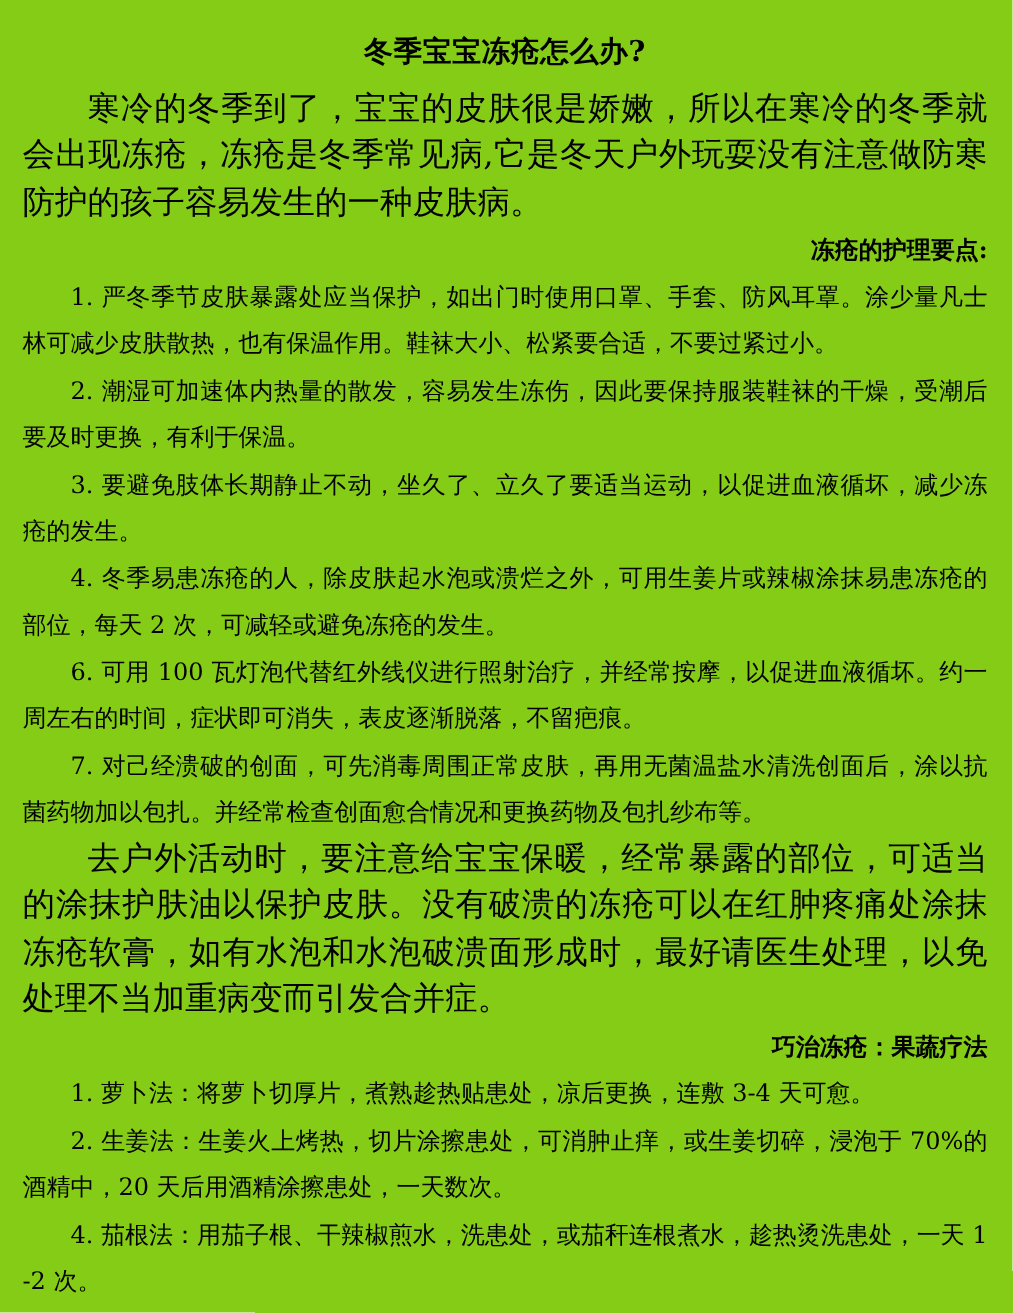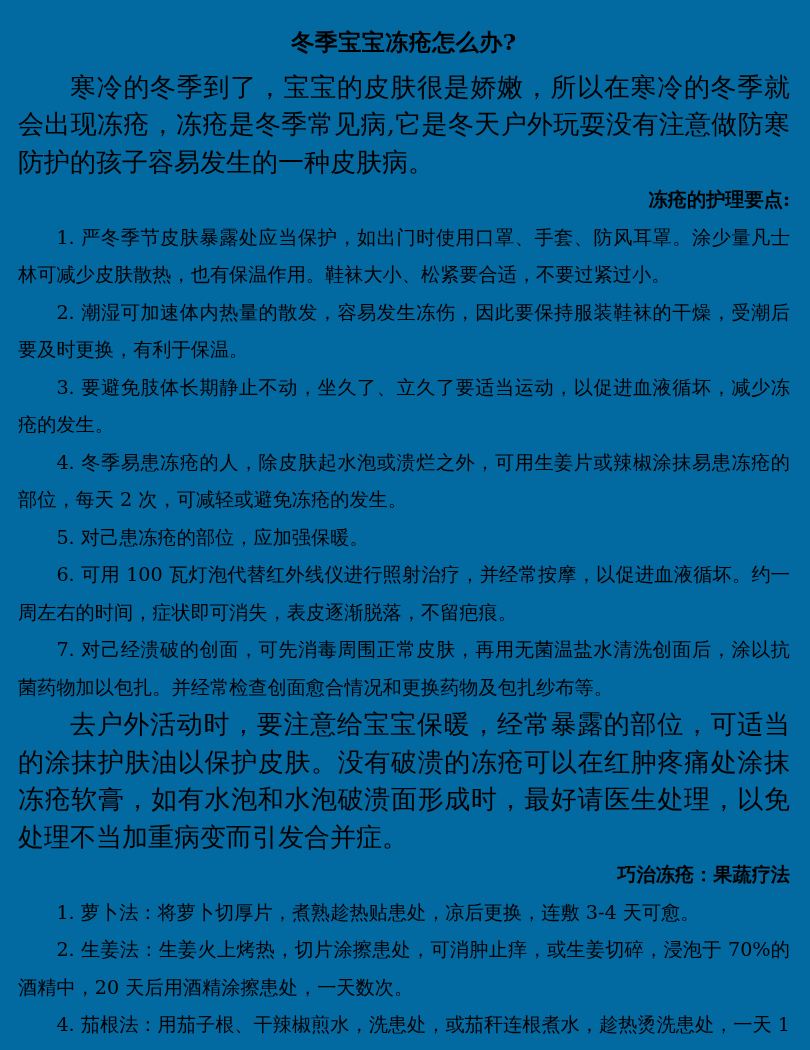--- a/index.html
+++ b/index.html
@@ -11,21 +11,21 @@
     width: 810px;
     height: 1050px;
     overflow: hidden;
     font-family: "DejaVu Serif", "Liberation Serif", serif;
     color: #000000;
   }
   .page {
     position: relative;
     width: 810px;
     height: 1050px;
-    background: #0369a1;
+    background: #84cc16;
     box-sizing: border-box;
     padding: 0 20px 0 18px;
   }
   .doc-title {
     text-align: center;
     font-size: 23px;
     font-weight: bold;
     line-height: 1.25;
     margin: 0;
     padding-top: 28px;
@@ -69,21 +69,20 @@
   <h1 class="doc-title">冬季宝宝冻疮怎么办?</h1>
 
   <p class="para">寒冷的冬季到了，宝宝的皮肤很是娇嫩，所以在寒冷的冬季就会出现冻疮，冻疮是冬季常见病,它是冬天户外玩耍没有注意做防寒防护的孩子容易发生的一种皮肤病。</p>
 
   <h2 class="heading">冻疮的护理要点:</h2>
 
   <p class="list-item">1. 严冬季节皮肤暴露处应当保护，如出门时使用口罩、手套、防风耳罩。涂少量凡士林可减少皮肤散热，也有保温作用。鞋袜大小、松紧要合适，不要过紧过小。</p>
   <p class="list-item">2. 潮湿可加速体内热量的散发，容易发生冻伤，因此要保持服装鞋袜的干燥，受潮后要及时更换，有利于保温。</p>
   <p class="list-item">3. 要避免肢体长期静止不动，坐久了、立久了要适当运动，以促进血液循坏，减少冻疮的发生。</p>
   <p class="list-item">4. 冬季易患冻疮的人，除皮肤起水泡或溃烂之外，可用生姜片或辣椒涂抹易患冻疮的部位，每天 2 次，可减轻或避免冻疮的发生。</p>
-  <p class="list-item">5. 对己患冻疮的部位，应加强保暖。</p>
   <p class="list-item">6. 可用 100 瓦灯泡代替红外线仪进行照射治疗，并经常按摩，以促进血液循坏。约一周左右的时间，症状即可消失，表皮逐渐脱落，不留疤痕。</p>
   <p class="list-item">7. 对己经溃破的创面，可先消毒周围正常皮肤，再用无菌温盐水清洗创面后，涂以抗菌药物加以包扎。并经常检查创面愈合情况和更换药物及包扎纱布等。</p>
 
 
   <p class="para">去户外活动时，要注意给宝宝保暖，经常暴露的部位，可适当的涂抹护肤油以保护皮肤。没有破溃的冻疮可以在红肿疼痛处涂抹冻疮软膏，如有水泡和水泡破溃面形成时，最好请医生处理，以免处理不当加重病变而引发合并症。</p>
 
   <h2 class="heading">巧治冻疮：果蔬疗法</h2>
 
   <p class="list-item">1. 萝卜法：将萝卜切厚片，煮熟趁热贴患处，凉后更换，连敷 3-4 天可愈。</p>
   <p class="list-item">2. 生姜法：生姜火上烤热，切片涂擦患处，可消肿止痒，或生姜切碎，浸泡于 70%的酒精中，20 天后用酒精涂擦患处，一天数次。</p>

